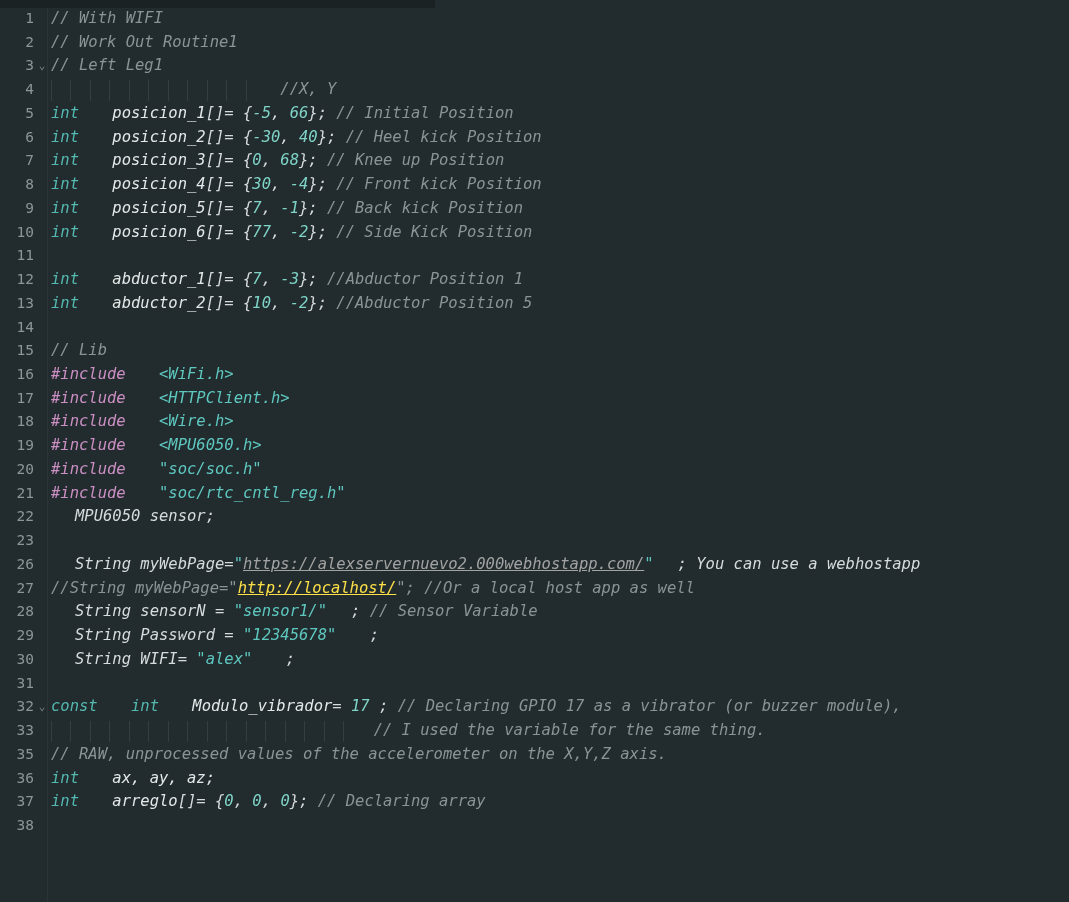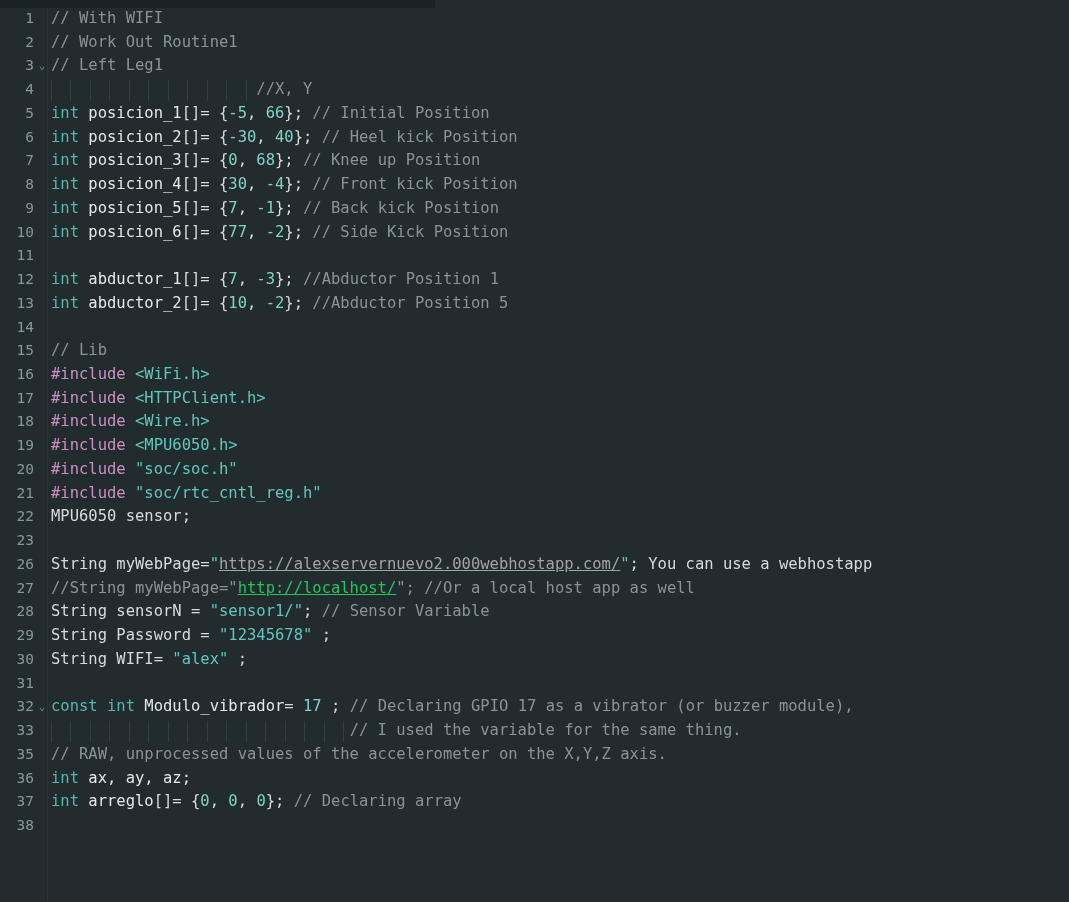--- a/index.html
+++ b/index.html
@@ -85,46 +85,47 @@
     height: 100%;
     background: #2b3436;
     z-index: 1;
   }
   .content {
     position: absolute;
     left: 51px;
     top: 0;
     right: 0;
     height: 23.74px;
+    font-style: italic;
   }
   .guides {
     position: absolute;
     left: 51px;
     top: 0;
     height: 23.74px;
     pointer-events: none;
   }
   .guide {
     position: absolute;
     top: 2px;
     width: 1px;
     height: 21px;
     background: #333e40;
   }
   
-  .t-plain   { color: #d6dcdd; }
+  .t-plain   { color: #d6dcdd; margin-left: 24px; }
   .t-kw      { color: #54b9b0; }
   .t-type    { color: #54b9b0; text-align: center; }
   .t-num     { color: #7fd4c8; }
   .t-comment { color: #8a9497; }
   .t-pre     { color: #cc8fc4; }
   .t-inc     { color: #5ec8c0; }
   .t-str     { color: #5ec8c0; }
   .t-link    { color: #a3a3a3; text-decoration: underline; }
-  .t-link-dim{ color: #22c55e; text-decoration: underline; }
+  .t-link-dim{ color: #fde047; text-decoration: underline; }
   .t-punc    { color: #d6dcdd; }
   .t-ident   { color: #e3e8e9; }
 </style>
 </head>
 <body>
 
 <div id="editor-root">
   <div id="top-strip"></div>
   <div id="top-strip-right"></div>
   <div class="gutter-rule"></div>

